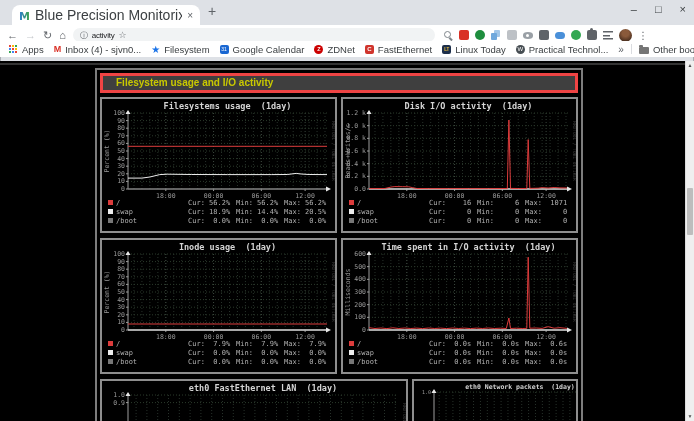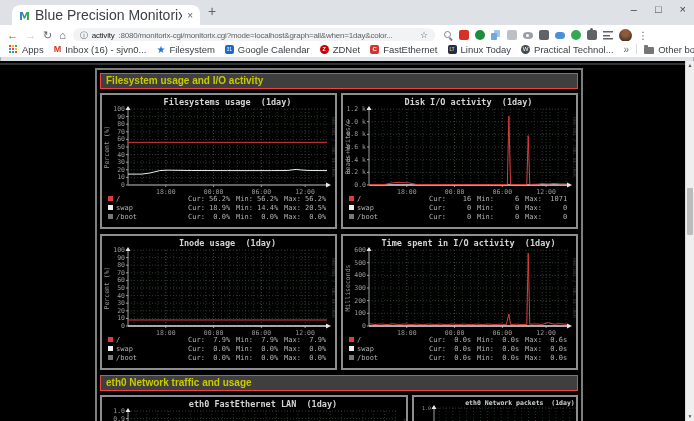--- a/index.html
+++ b/index.html
@@ -72,22 +72,22 @@
   .bm-right{margin-left:auto;display:flex;align-items:center;gap:7px;flex:none}
   .chev{color:#5f6368;font-size:10px}
   .vsep{width:1px;height:10px;background:#dadce0}
   .ico-folder{width:10px;height:7px;background:#757575;border-radius:1px;position:relative;margin-top:2px}
   .ico-folder::before{content:"";position:absolute;top:-2px;left:0;width:4px;height:2px;background:#757575;border-radius:1px 1px 0 0}
   
   #content{position:absolute;top:61px;left:0;right:0;bottom:0;background:#000}
   #topline{position:absolute;top:2px;left:0;right:9px;height:2px;background:#333}
   #mainbox{position:absolute;left:95px;top:7px;width:488px;border:2px solid #7d7d7d;
            background:#000;padding:3px;box-sizing:border-box}
-  .sechead{border:1px solid #ef4444;background:#3f3f3f;color:#c9c900;
-           font-weight:bold;font-size:10px;padding:1px 5px;line-height:12px}
+  .sechead{border:3px solid #ef4444;background:#3f3f3f;color:#c9c900;
+           font-weight:bold;font-size:10px;padding:1px 13px;line-height:12px}
   .grid2{display:grid;grid-template-columns:237px 237px;gap:5px 4px;margin-top:4px;margin-bottom:5px}
   .gridb{display:grid;grid-template-columns:308px 1fr;gap:4px;margin-top:4px}
   .cell{border:2px solid #8e8e8e;background:#000;overflow:hidden;line-height:0;height:136px;box-sizing:border-box}
   .gridb .cell{height:140px}
   
   #scrollbar{position:absolute;top:0;right:0;bottom:0;width:9px;background:#efefef;
              border-left:1px solid #dcdcdc;box-sizing:border-box}
   .sb-arrow{position:absolute;left:0;width:8px;height:9px;font-size:5px;color:#505050;
             text-align:center;line-height:9px}
   .sb-up{top:0}.sb-down{bottom:0}
@@ -119,21 +119,20 @@
 </div>
 
 <div id="toolbar">
   <span class="nav">←</span>
   <span class="nav fwd">→</span>
   <span class="nav">↻</span>
   <span class="nav">⌂</span>
   <div id="omnibox">
     <span class="url-info">ⓘ</span>
     <span class="url-host">activity</span>
-      <span class="url-rest">:8080/monitorix-cgi/monitorix.cgi?mode=localhost&amp;graph=all&amp;when=1day&amp;color...</span>
     <span class="url-star">☆</span>
   </div>
   <div id="extrow">
     <span class="ext s-magnifier" style="--c:#80868b"></span>
     <span class="ext s-square" style="--c:#d93025"></span>
     <span class="ext s-circle" style="--c:#1e8e3e"></span>
     <span class="ext s-pages" style="--c:#6fa8dc"></span>
     <span class="ext s-square" style="--c:#bdc1c6"></span>
     <span class="ext s-eye" style="--c:#9aa0a6"></span>
     <span class="ext s-square" style="--c:#5f6368"></span>
@@ -146,21 +145,21 @@
   </div>
 </div>
 
 <div id="bookmarks">
   <span class="bm">
     <span class="dotgrid"></span>
     <span>Apps</span>
   </span>
   <span class="bm">
     <span class="bmicon ico-gmail">M</span>
-    <span>Inbox (16) - sjvn0...</span>
+    <span>Inbox (4) - sjvn0...</span>
   </span>
   <span class="bm">
     <span class="bmicon ico-star">★</span>
     <span>Filesystem</span>
   </span>
   <span class="bm">
     <span class="bmicon ico-cal">31</span>
     <span>Google Calendar</span>
   </span>
   <span class="bm">
@@ -553,21 +552,20 @@
             <text x="86" y="115" font-family="&quot;DejaVu Sans Mono&quot;, monospace" font-size="7" fill="#b0b0b0" style="white-space:pre">Cur:  0.0s</text>
             <text x="134" y="115" font-family="&quot;DejaVu Sans Mono&quot;, monospace" font-size="7" fill="#b0b0b0" style="white-space:pre">Min:  0.0s</text>
             <text x="182" y="115" font-family="&quot;DejaVu Sans Mono&quot;, monospace" font-size="7" fill="#b0b0b0" style="white-space:pre">Max:  0.0s</text>
             <rect x="6" y="119" width="5" height="5" fill="#777777"></rect>
             <text x="14" y="124" font-family="&quot;DejaVu Sans Mono&quot;, monospace" font-size="7" fill="#b0b0b0" style="white-space:pre">/boot</text>
             <text x="86" y="124" font-family="&quot;DejaVu Sans Mono&quot;, monospace" font-size="7" fill="#b0b0b0" style="white-space:pre">Cur:  0.0s</text>
             <text x="134" y="124" font-family="&quot;DejaVu Sans Mono&quot;, monospace" font-size="7" fill="#b0b0b0" style="white-space:pre">Min:  0.0s</text>
             <text x="182" y="124" font-family="&quot;DejaVu Sans Mono&quot;, monospace" font-size="7" fill="#b0b0b0" style="white-space:pre">Max:  0.0s</text>
           </svg></div>
     </div>
-    <div class="sechead">eth0 Network traffic and usage</div>
     <div class="gridb">
       <div class="cell"><svg width="304" height="132" viewBox="0 0 304 132">
             <rect x="0" y="0" width="304" height="132" fill="#000"></rect>
             <line x1="34.1" y1="14" x2="34.1" y2="90" stroke="#27312a" stroke-width="1" stroke-dasharray="1,2"></line>
             <line x1="44.900000000000006" y1="14" x2="44.900000000000006" y2="90" stroke="#27312a" stroke-width="1" stroke-dasharray="1,2"></line>
             <line x1="55.7" y1="14" x2="55.7" y2="90" stroke="#27312a" stroke-width="1" stroke-dasharray="1,2"></line>
             <line x1="66.5" y1="14" x2="66.5" y2="90" stroke="#27312a" stroke-width="1" stroke-dasharray="1,2"></line>
             <line x1="77.30000000000001" y1="14" x2="77.30000000000001" y2="90" stroke="#27312a" stroke-width="1" stroke-dasharray="1,2"></line>
             <line x1="88.10000000000001" y1="14" x2="88.10000000000001" y2="90" stroke="#27312a" stroke-width="1" stroke-dasharray="1,2"></line>
             <line x1="98.9" y1="14" x2="98.9" y2="90" stroke="#27312a" stroke-width="1" stroke-dasharray="1,2"></line>

